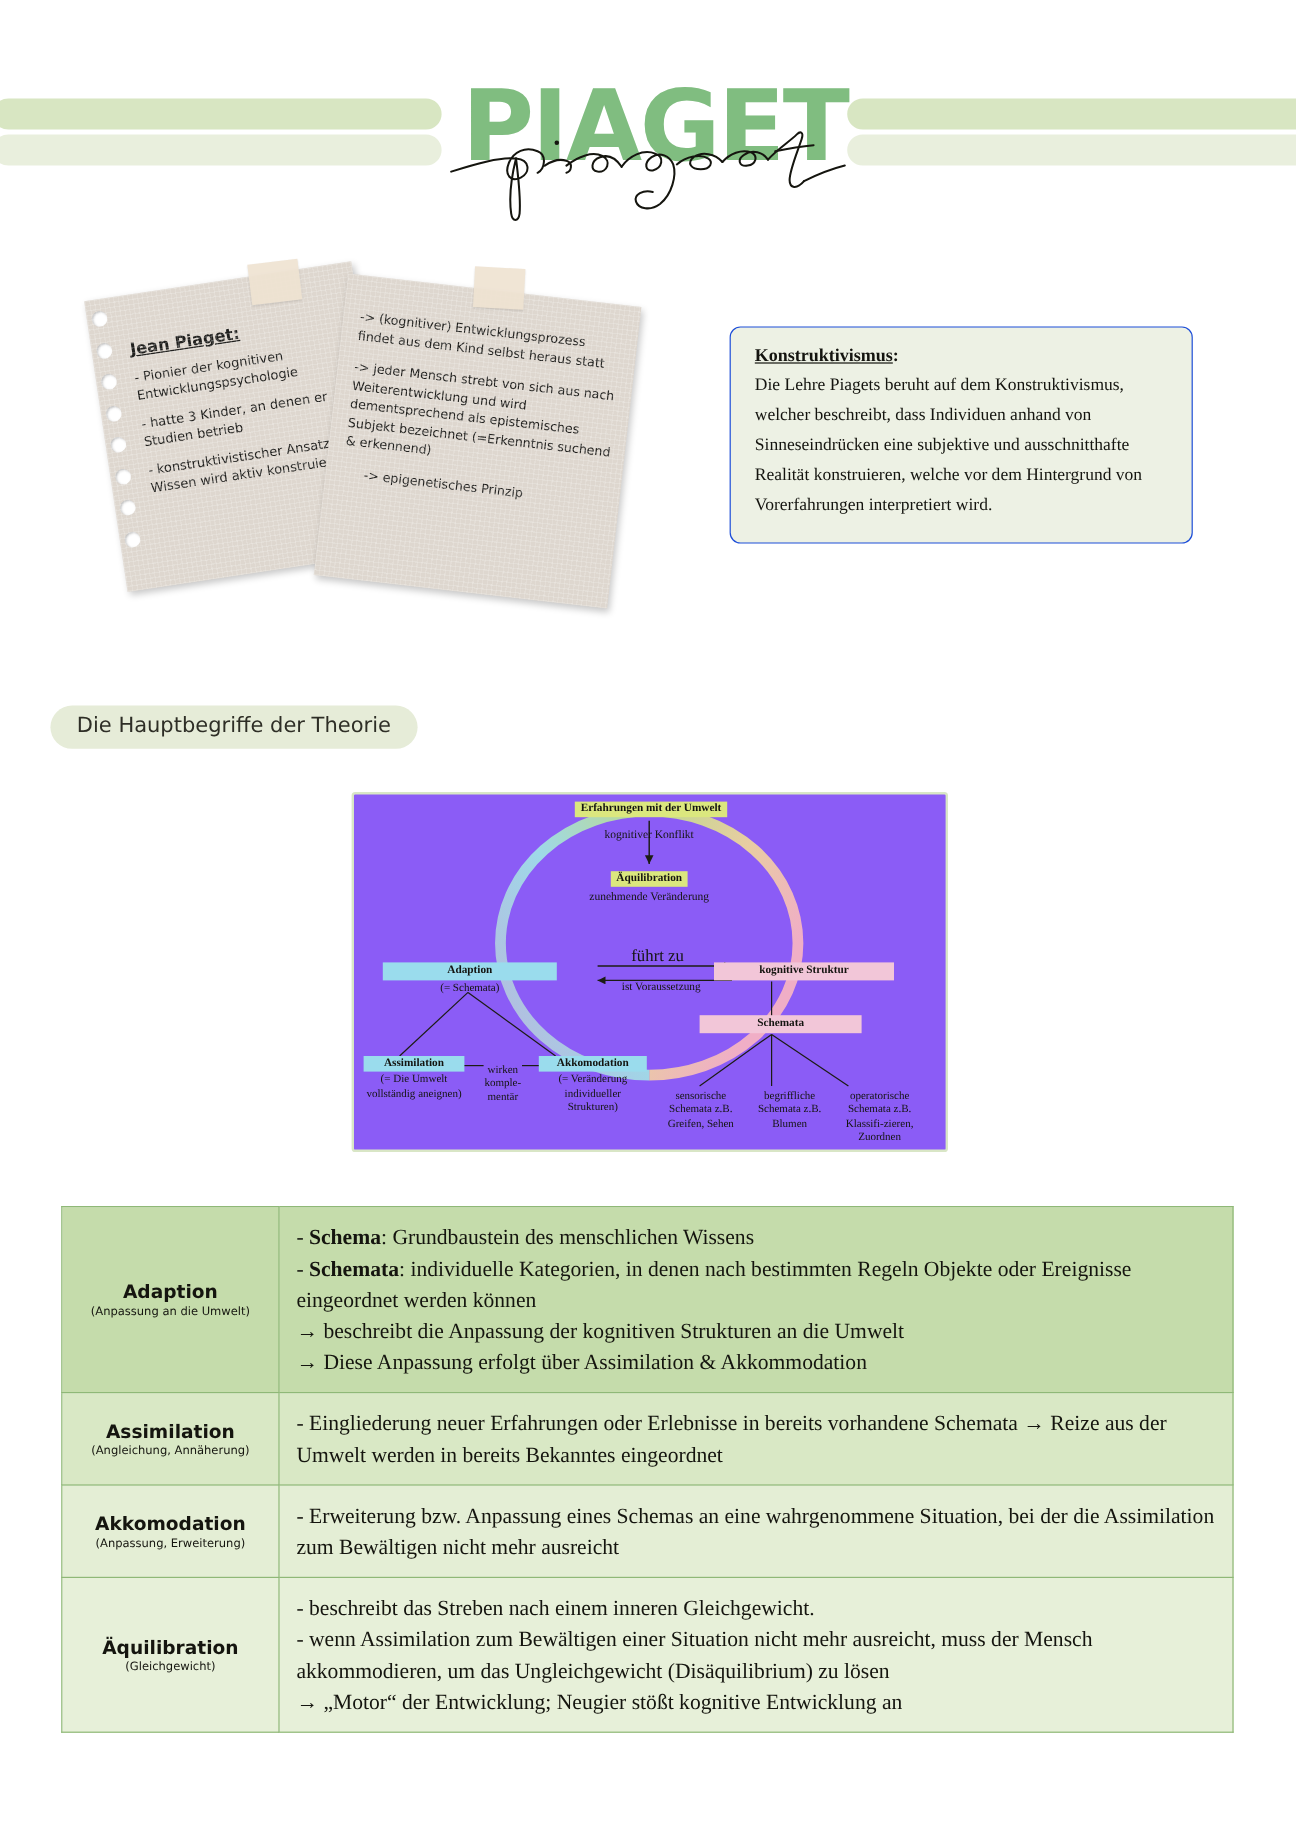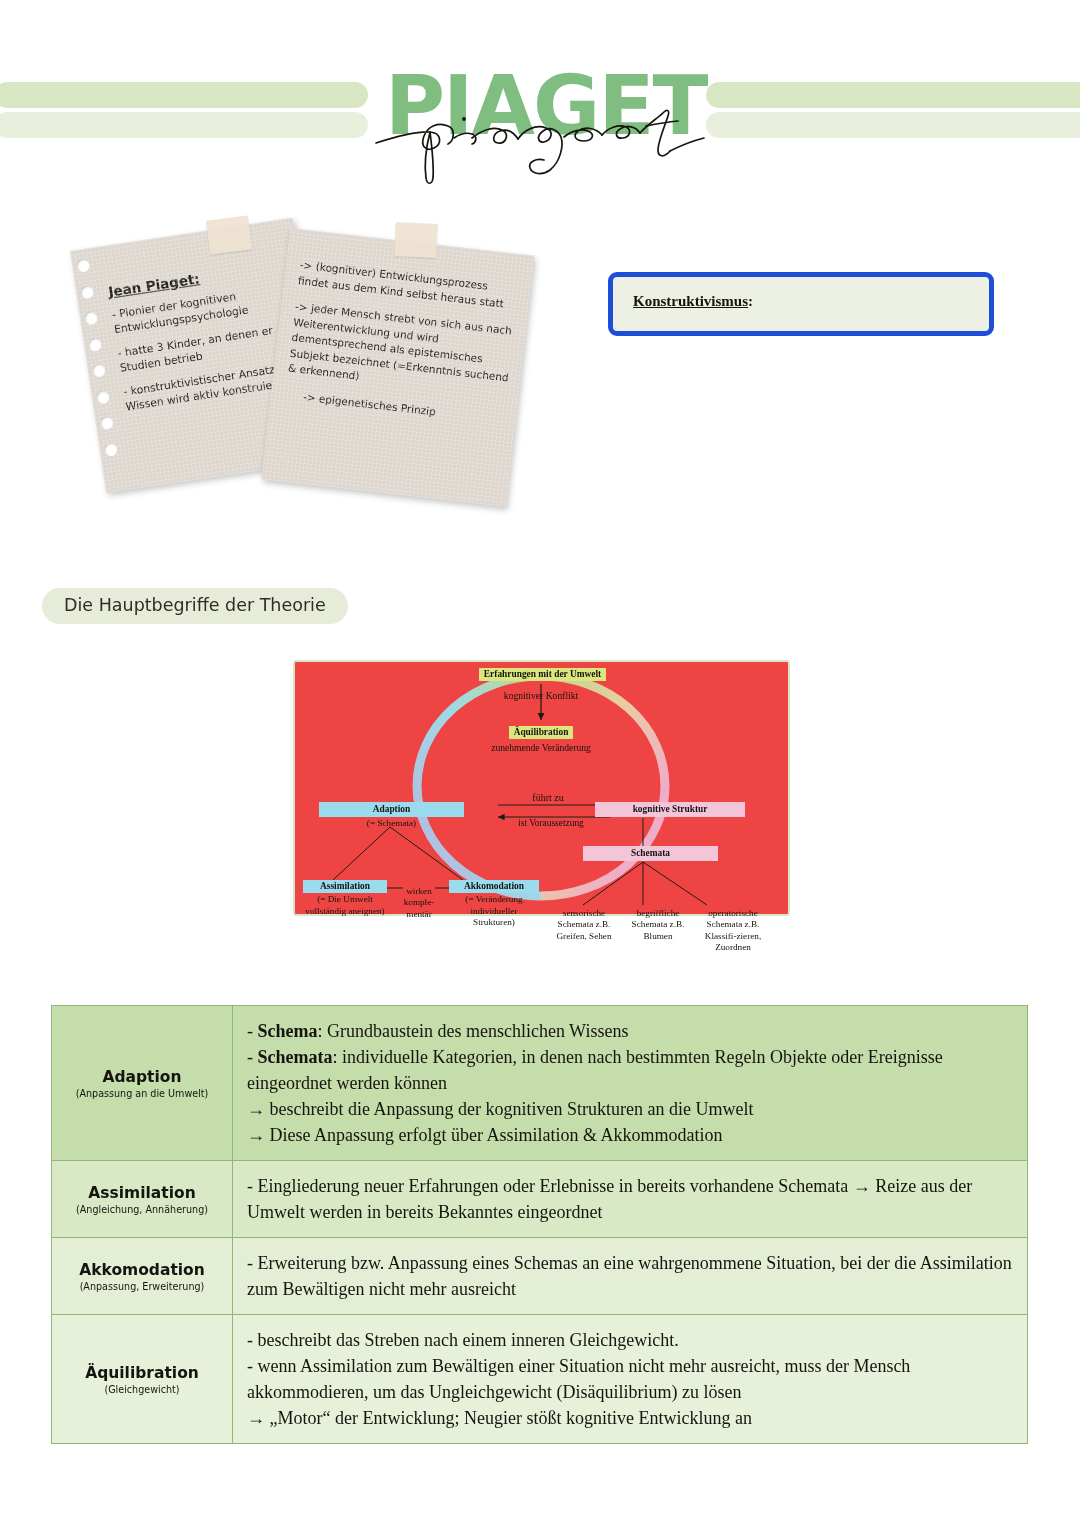--- a/index.html
+++ b/index.html
@@ -62,38 +62,38 @@
   .tape {
     position:absolute; width:42px; height:34px; background:#efe3d2;
     opacity:.92; box-shadow:0 1px 2px rgba(0,0,0,.13);
   }
   #tape-1 { left:148px; top:3px; transform:rotate(-7deg); }
   #tape-2 { left:335px; top:8px; transform:rotate(3deg); }
 
   
   #konstruktivismus {
     position:absolute; left:608px; top:272px; width:386px; padding:16px 20px 18px 20px;
-    background:#edf1e4; border:5px solid #1d4ed8; border-radius:9px;
+    background:#edf1e4; border:1px solid #1d4ed8; border-radius:9px;
     font-family:"Liberation Serif", serif; color:#14140f;
   }
   #konstruktivismus .k-head { font-weight:bold; font-size:15px; margin-bottom:3px; }
   #konstruktivismus .k-head u { text-decoration:underline; }
   #konstruktivismus .k-body { font-size:14.6px; line-height:25px; }
 
   
   #section-pill {
     position:absolute; left:42px; top:588px; padding:7px 22px 9px 22px;
     background:#e6ecd8; border-radius:18px;
     font-family:"DejaVu Sans", sans-serif; font-size:17.5px; color:#2e2e26;
   }
 
   
   #diagram {
-    position:absolute; left:293px; top:660px; width:497px; height:256px;
-    background:#ef4444; border:2px solid #d9e6c6; border-radius:3px;
+    position:absolute; left:293px; top:660px; width:497px; height:300px;
+    background:#8b5cf6; border:2px solid #d9e6c6; border-radius:3px;
     font-family:"Liberation Serif", serif; color:#141410;
   }
   #diagram svg { position:absolute; left:0; top:0; }
   .dg-lbl { position:absolute; text-align:center; font-size:9.2px; line-height:11.4px; }
   .hl { display:inline-block; padding:1px 5px; font-weight:bold; font-size:9.4px; }
   .hl.green { background:#dbe77e; }
   .hl.cyan  { background:#9adced; }
   .hl.wide-pink { background:#f2c6d8; display:block; padding:2px 0; }
 
   
@@ -176,20 +176,21 @@
   </div>
 
   <div class="tape" id="tape-1"></div>
   <div class="tape" id="tape-2"></div>
 </div>
 
 <div id="konstruktivismus">
   <div class="k-head">
     <u>Konstruktivismus</u><span>:</span>
   </div>
+  <div class="k-body">Die Lehre Piagets beruht auf dem Konstruktivismus, welcher beschreibt, dass Individuen anhand von Sinneseindrücken eine subjektive und ausschnitthafte Realität konstruieren, welche vor dem Hintergrund von Vorerfahrungen interpretiert wird.</div>
 </div>
 
 <div id="section-pill">Die Hauptbegriffe der Theorie</div>
 
 <div id="diagram">
   <svg width="493" height="308" viewBox="0 0 493 308">
     <defs>
       <linearGradient id="gr1" x1="0" y1="0" x2="1" y2="1">
         <stop offset="0%" stop-color="#bcd98e"></stop>
         <stop offset="40%" stop-color="#e9cda2"></stop>
@@ -229,21 +230,21 @@
 
   <div class="dg-lbl" style="left:155px; top:6px; width:185px;">
     <span class="hl green">Erfahrungen mit der Umwelt</span>
   </div>
   <div class="dg-lbl" style="left:186px; top:28px; width:120px; font-size:9.6px;">kognitiver Konflikt</div>
   <div class="dg-lbl" style="left:196px; top:64px; width:100px;">
     <span class="hl green">Äquilibration</span>
   </div>
   <div class="dg-lbl" style="left:170px; top:80px; width:152px; font-size:9.6px;">zunehmende Veränderung</div>
 
-  <div class="dg-lbl" style="left:222px; top:130px; width:62px; font-size:10px;">führt zu</div>
+  <div class="dg-lbl" style="left:222px; top:130px; width:62px; font-size:14px;">führt zu</div>
   <div class="dg-lbl" style="left:206px; top:156px; width:100px; font-size:9.4px;">ist Voraussetzung</div>
 
   <div class="dg-lbl" style="left:24px; top:140px; width:145px;">
     <span class="hl cyan" style="display:block; padding:2px 0;">Adaption</span>
     <span style="display:block; margin-top:1px;">(= Schemata)</span>
   </div>
 
   <div class="dg-lbl" style="left:300px; top:140px; width:150px;">
     <span class="hl wide-pink">kognitive Struktur</span>
   </div>

